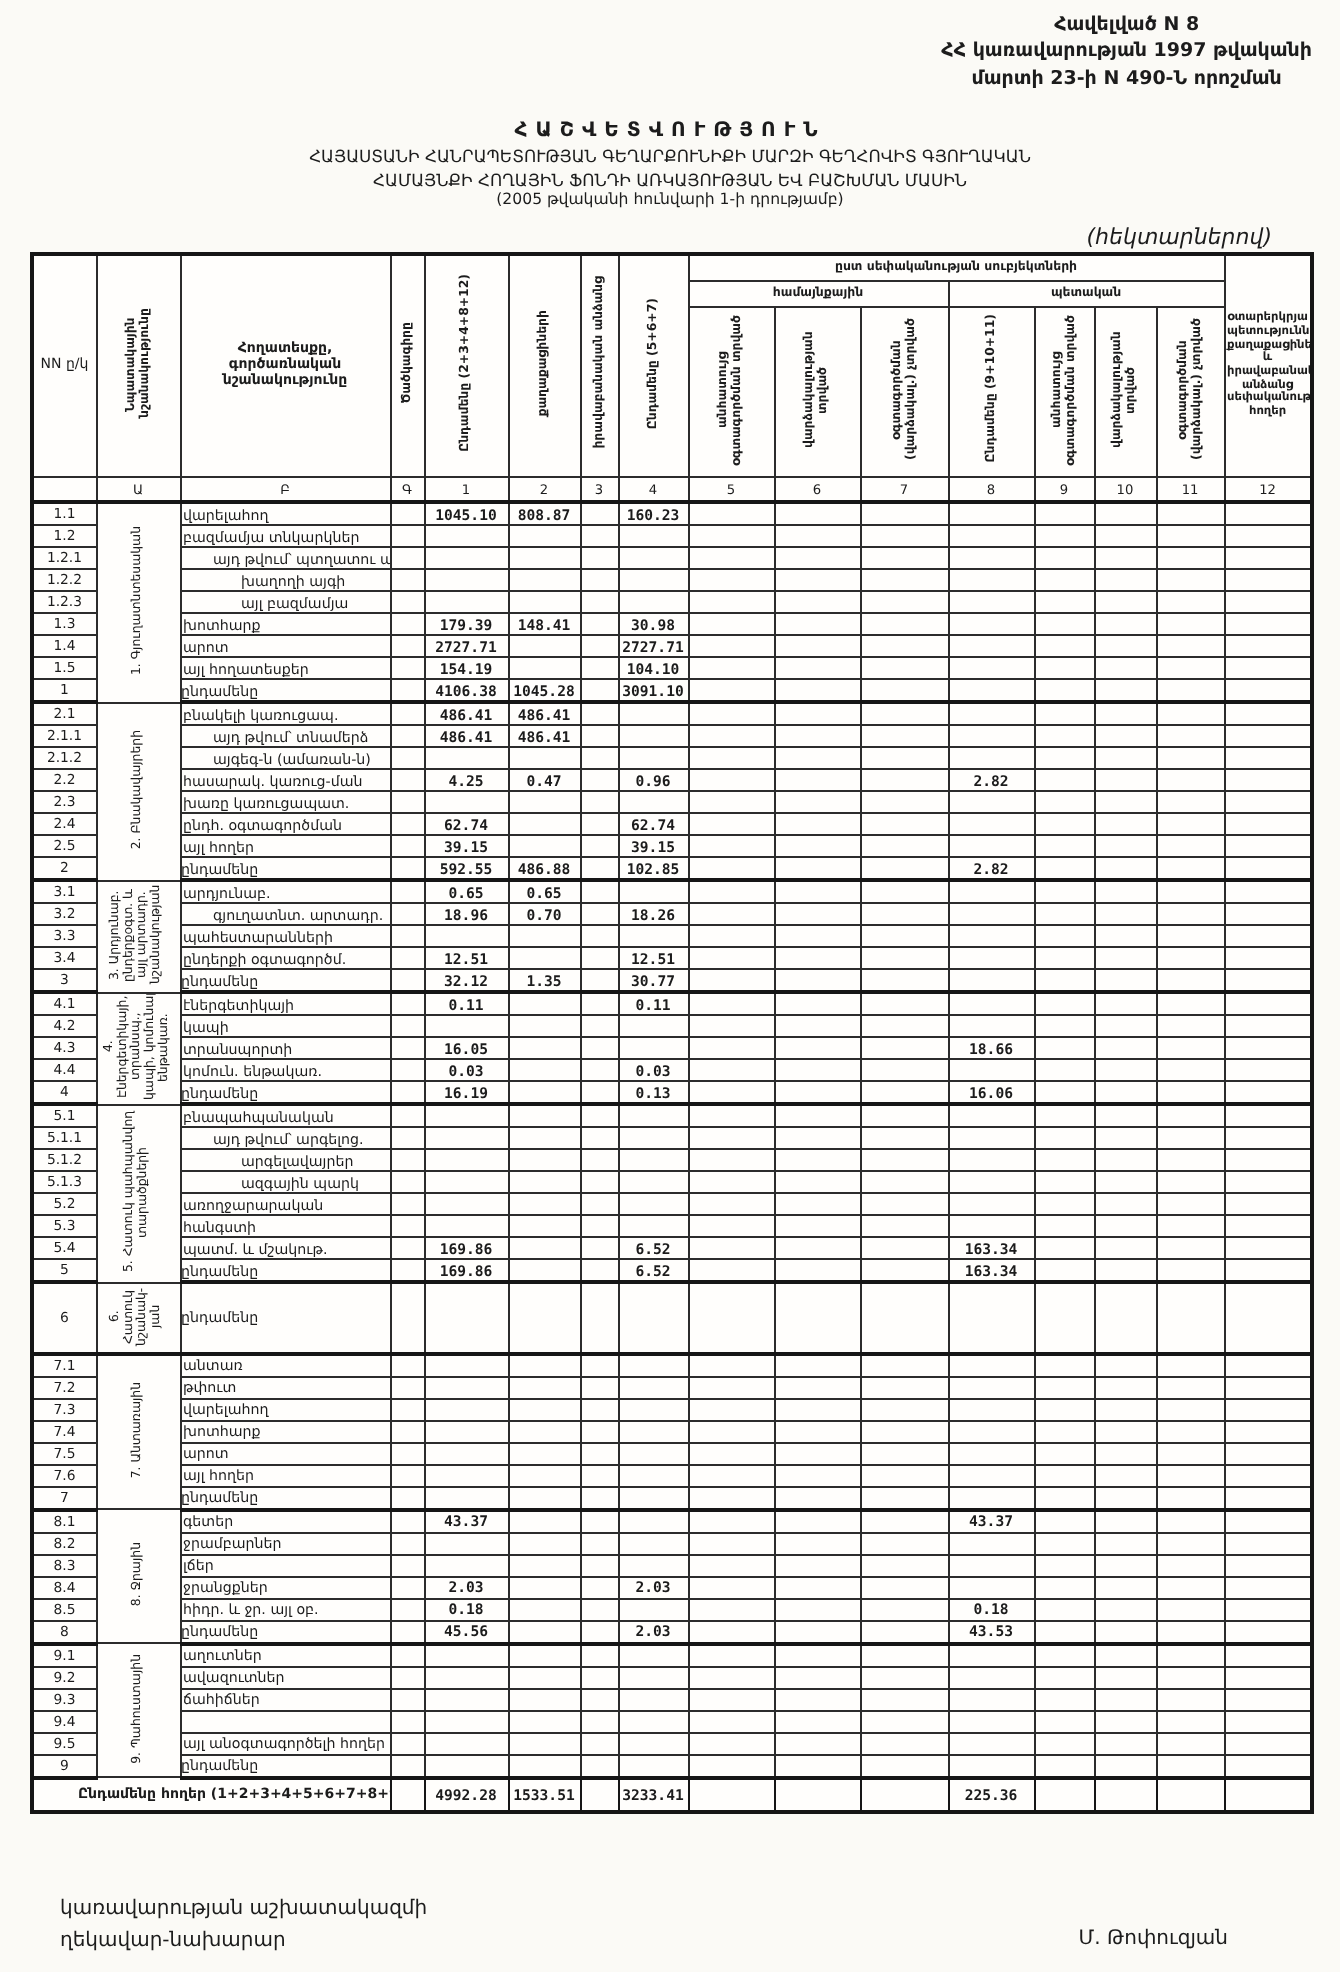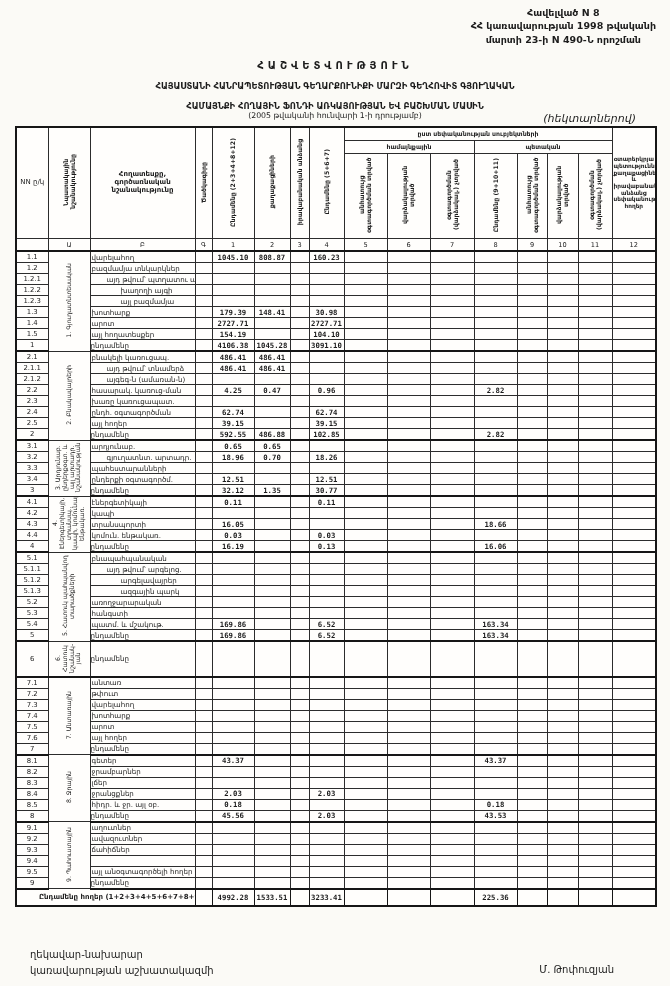--- a/index.html
+++ b/index.html
@@ -4,21 +4,21 @@
 <style>
   html,body{margin:0;padding:0}
   body{
     width:670px;height:986px;position:relative;overflow:hidden;
     background:#fbfaf6;color:#1c1c1c;
     font-family:"DejaVu Sans", sans-serif;
   }
   .hdr{position:absolute;top:6px;right:14px;text-align:center;font-weight:bold;font-size:9.5px;line-height:1.4}
   .ttl{position:absolute;top:60px;left:0;width:100%;text-align:center}
   .t1{font-size:10px;font-weight:bold;letter-spacing:4px}
-  .t2,.t3{font-size:8.4px;font-weight:bold;margin-top:10px}
+  .t2,.t3{font-size:8.4px;font-weight:normal;margin-top:2px}
   .t4{font-size:7.8px;margin-top:0}
   .unit{position:absolute;top:112px;right:34px;font-style:italic;font-size:11px}
   table{
     position:absolute;top:126px;left:15px;width:640px;background:#fffefc;
     border-collapse:collapse;table-layout:fixed;border:2px solid #161616;
   }
   td{border:1px solid #2c2c2c;padding:0 1px;overflow:hidden;vertical-align:middle;font-size:7.2px}
   
   .hc{text-align:center;font-size:6.2px;line-height:1.12;white-space:normal;font-weight:700}
   .nnh{font-size:7px;font-weight:normal}
@@ -47,21 +47,21 @@
   .grandlabel{text-align:left;padding-left:22px;font-size:7px;font-weight:600;white-space:nowrap}
   .footer{position:absolute;left:30px;bottom:8px;width:612px;display:flex;justify-content:space-between;align-items:flex-end}
   .f-left{font-size:10px;line-height:1.55}
   .f-sig{font-size:10px;padding-bottom:3px;padding-right:28px}
 </style>
 </head>
 <body>
 
 <div class="hdr">
   <div>Հավելված N 8</div>
-  <div>ՀՀ կառավարության 1998 թվականի</div>
+  <div>ՀՀ կառավարության 1997 թվականի</div>
   <div>մարտի 23-ի N 490-Ն որոշման</div>
 </div>
 
 <div class="ttl">
   <div class="t1">ՀԱՇՎԵՏՎՈՒԹՅՈՒՆ</div>
   <div class="t2">ՀԱՅԱՍՏԱՆԻ ՀԱՆՐԱՊԵՏՈՒԹՅԱՆ ԳԵՂԱՐՔՈՒՆԻՔԻ ՄԱՐԶԻ ԳԵՂՀՈՎԻՏ ԳՅՈՒՂԱԿԱՆ</div>
   <div class="t3">ՀԱՄԱՅՆՔԻ ՀՈՂԱՅԻՆ ՖՈՆԴԻ ԱՌԿԱՅՈՒԹՅԱՆ ԵՎ ԲԱՇԽՄԱՆ ՄԱՍԻՆ</div>
   <div class="t4">(2005 թվականի հունվարի 1-ի դրությամբ)</div>
 </div>
 <div class="unit">(հեկտարներով)</div>
@@ -1089,17 +1089,17 @@
         <td class="val"></td>
         <td class="val"></td>
         <td class="val"></td>
         <td class="val"></td>
       </tr>
     </tbody>
 </table>
 
 <div class="footer">
   <div class="f-left">
+    <div>կառավարության աշխատակազմի</div>
     <div>ղեկավար-նախարար</div>
-    <div>կառավարության աշխատակազմի</div>
   </div>
   <div class="f-sig">Մ. Թոփուզյան</div>
 </div>
 
 </body></html>

